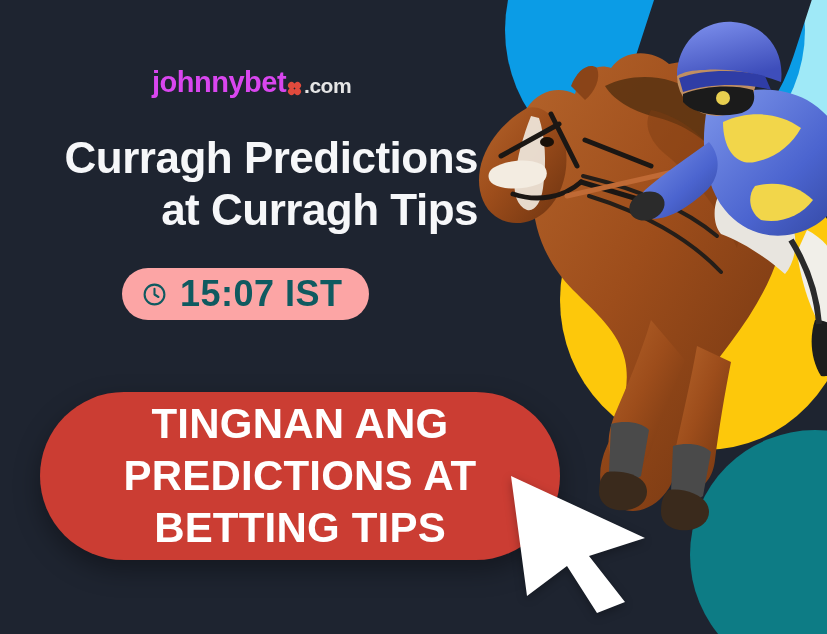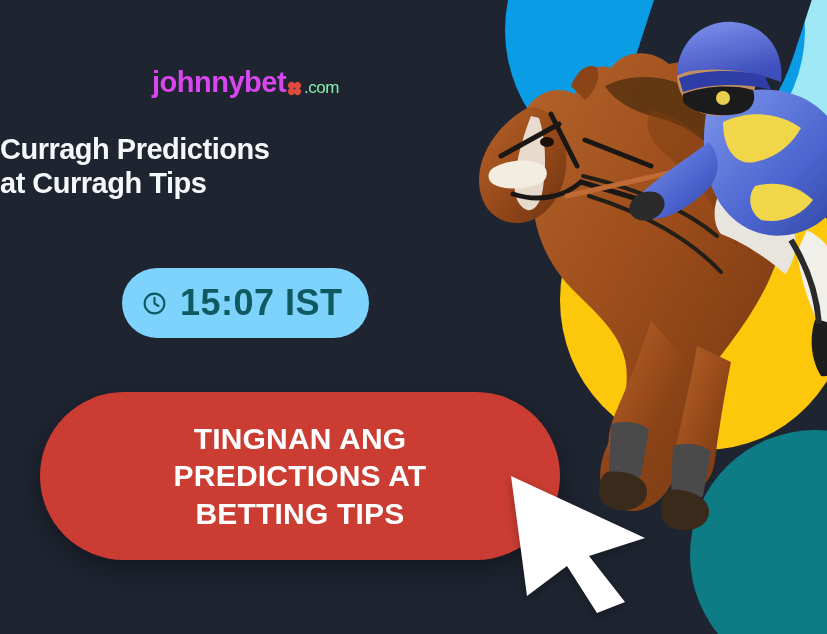--- a/index.html
+++ b/index.html
@@ -74,45 +74,45 @@
   }
   .logo-clover i {
     position:absolute; width:7px; height:7px;
     background:#e04a3d; border-radius:50% 50% 50% 0;
   }
   .logo-clover i:nth-child(1){ left:0; top:0; transform:rotate(-45deg); }
   .logo-clover i:nth-child(2){ right:0; top:0; transform:rotate(45deg); }
   .logo-clover i:nth-child(3){ left:0; bottom:0; transform:rotate(-135deg); }
   .logo-clover i:nth-child(4){ right:0; bottom:0; transform:rotate(135deg); }
   .logo-tld {
-    color:#86efac;
-    font-size:17px; font-weight:normal;
+    color:#e5e5e5;
+    font-size:21px; font-weight:bold;
     line-height:1; padding-bottom:1px;
   }
 
   
   .headline {
     position:absolute; left:0; top:132px;
     width:478px;
-    text-align:left;
+    text-align:right;
     color:#f6f7f9;
-    font-size:29px;
+    font-size:44px;
     font-weight:bold;
     line-height:1.18;
     letter-spacing:-0.5px;
   }
   .headline .l2 { display:block; }
 
   
   .time-badge {
     position:absolute; left:122px; top:268px;
-    height:70px;
+    height:52px;
     padding:0 26px 0 20px;
     display:flex; align-items:center; gap:13px;
-    background:#7dd3fc;
+    background:#fca5a5;
     border-radius:36px;
   }
   .clock-icon { width:25px; height:25px; flex:0 0 auto; display:block; }
   .time-text {
     color:#0f5a60;
     font-size:36px; font-weight:bold;
     letter-spacing:0.5px; line-height:1;
   }
 
   
@@ -120,21 +120,21 @@
     position:absolute; left:40px; top:392px;
     width:520px; height:168px;
     background:#cb3d33;
     border-radius:84px;
     display:flex; align-items:center; justify-content:center;
     box-shadow:0 10px 26px rgba(0,0,0,0.35);
     cursor:pointer;
   }
   .cta-text {
     color:#ffffff;
-    font-size:30px; font-weight:bold;
+    font-size:42px; font-weight:bold;
     line-height:1.24; text-align:center;
     letter-spacing:0.2px;
     max-width:380px;
   }
 
   
   .cursor-arrow {
     position:absolute; left:505px; top:468px;
     width:185px; height:145px;
     filter:drop-shadow(0 3px 5px rgba(0,0,0,0.28));

